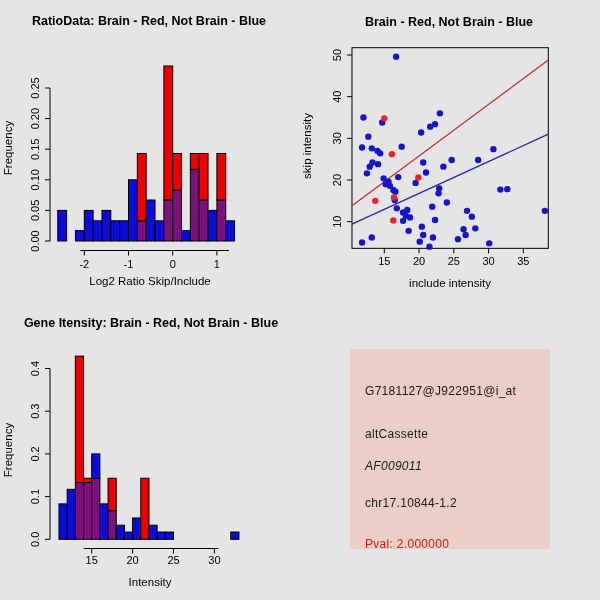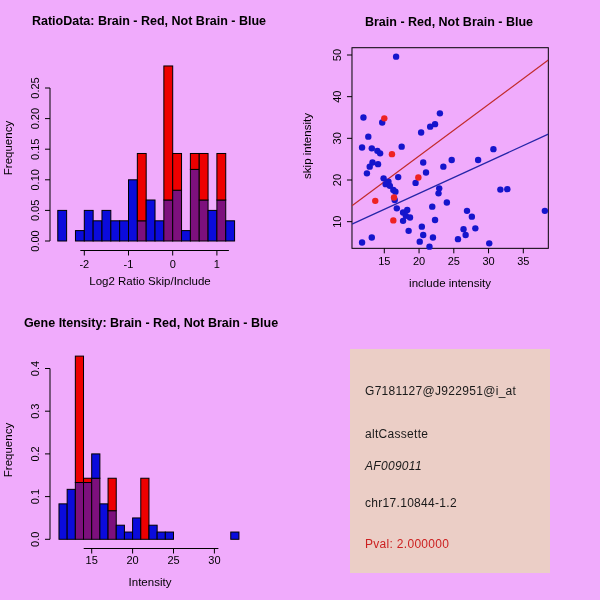--- a/index.html
+++ b/index.html
@@ -1,21 +1,21 @@
 <!DOCTYPE html>
 <html><head>
 <meta charset="utf-8">
 <style>
   html,body{margin:0;padding:0;background:#fff;font-family:"Liberation Sans",sans-serif;}
-  #fig{position:relative;width:600px;height:600px;background:#f0abfc;overflow:hidden;}
+  #fig{position:relative;width:600px;height:600px;background:#e5e5e5;overflow:hidden;}
   .panel{position:absolute;}
   #p-ratio{left:0;top:0;}
   #p-scatter{left:300px;top:0;}
   #p-gene{left:0;top:300px;}
-  #p-info{left:350px;top:349px;width:200px;height:224px;}
+  #p-info{left:350px;top:349px;width:200px;height:200px;}
   .info-line{position:absolute;left:15px;font-size:12px;white-space:nowrap;letter-spacing:0.3px;}
 </style>
 </head>
 <body>
 
 <div id="fig">
   <svg id="p-ratio" class="panel" width="300" height="300">
       <text x="149" y="25" text-anchor="middle" font-size="12.5" font-weight="bold" font-family="&quot;Liberation Sans&quot;, sans-serif" fill="#000000">RatioData: Brain - Red, Not Brain - Blue</text>
       <text x="150" y="285" text-anchor="middle" font-size="11.5" font-family="&quot;Liberation Sans&quot;, sans-serif" fill="#000000">Log2 Ratio Skip/Include</text>
       <text x="12" y="148" text-anchor="middle" font-size="11.5" font-family="&quot;Liberation Sans&quot;, sans-serif" fill="#000000" transform="rotate(-90 12 148)">Frequency</text>

